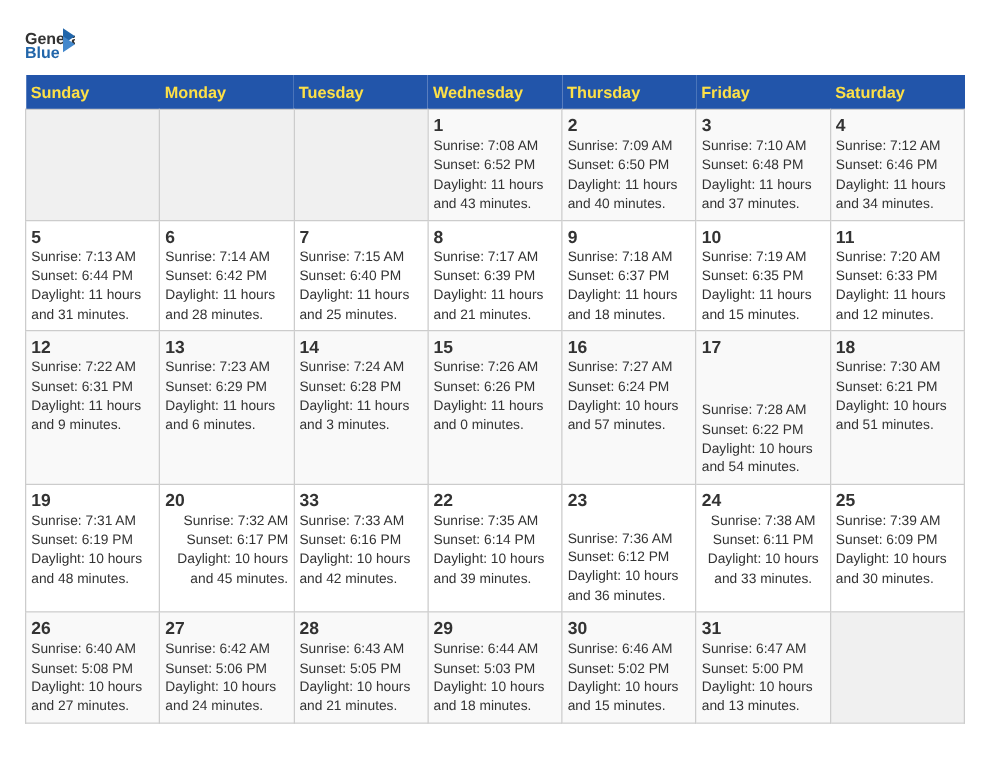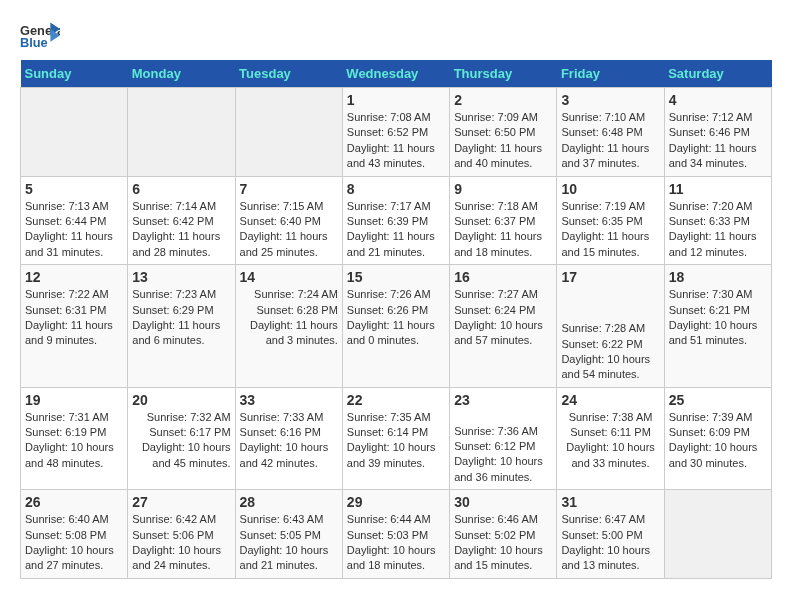--- a/index.html
+++ b/index.html
@@ -42,21 +42,21 @@
       font-size: 16px;
       color: #555;
     }
     table {
       width: 100%;
       border-collapse: collapse;
       font-size: 11px;
     }
     thead tr th {
       background-color: #2255aa;
-      color: #5eead4;
+      color: #fde047;
       padding: 6px 4px;
       text-align: left;
       font-size: 13px;
       font-weight: bold;
     }
     tbody tr td {
       border: 1px solid #ccc;
       vertical-align: top;
       padding: 4px;
       min-height: 80px;
@@ -211,21 +211,21 @@
         </td>
         <td>
           <span class="day-number">13</span>
           <div class="day-info" style="white-space: pre-line;">Sunrise: 7:23 AM
 Sunset: 6:29 PM
 Daylight: 11 hours
 and 6 minutes.</div>
         </td>
         <td>
           <span class="day-number">14</span>
-          <div class="day-info" style="white-space: pre-line; text-align: right;">Sunrise: 7:24 AM
+          <div class="day-info" style="white-space: pre-line;">Sunrise: 7:24 AM
 Sunset: 6:28 PM
 Daylight: 11 hours
 and 3 minutes.</div>
         </td>
         <td>
           <span class="day-number">15</span>
           <div class="day-info" style="white-space: pre-line;">Sunrise: 7:26 AM
 Sunset: 6:26 PM
 Daylight: 11 hours
 and 0 minutes.</div>

